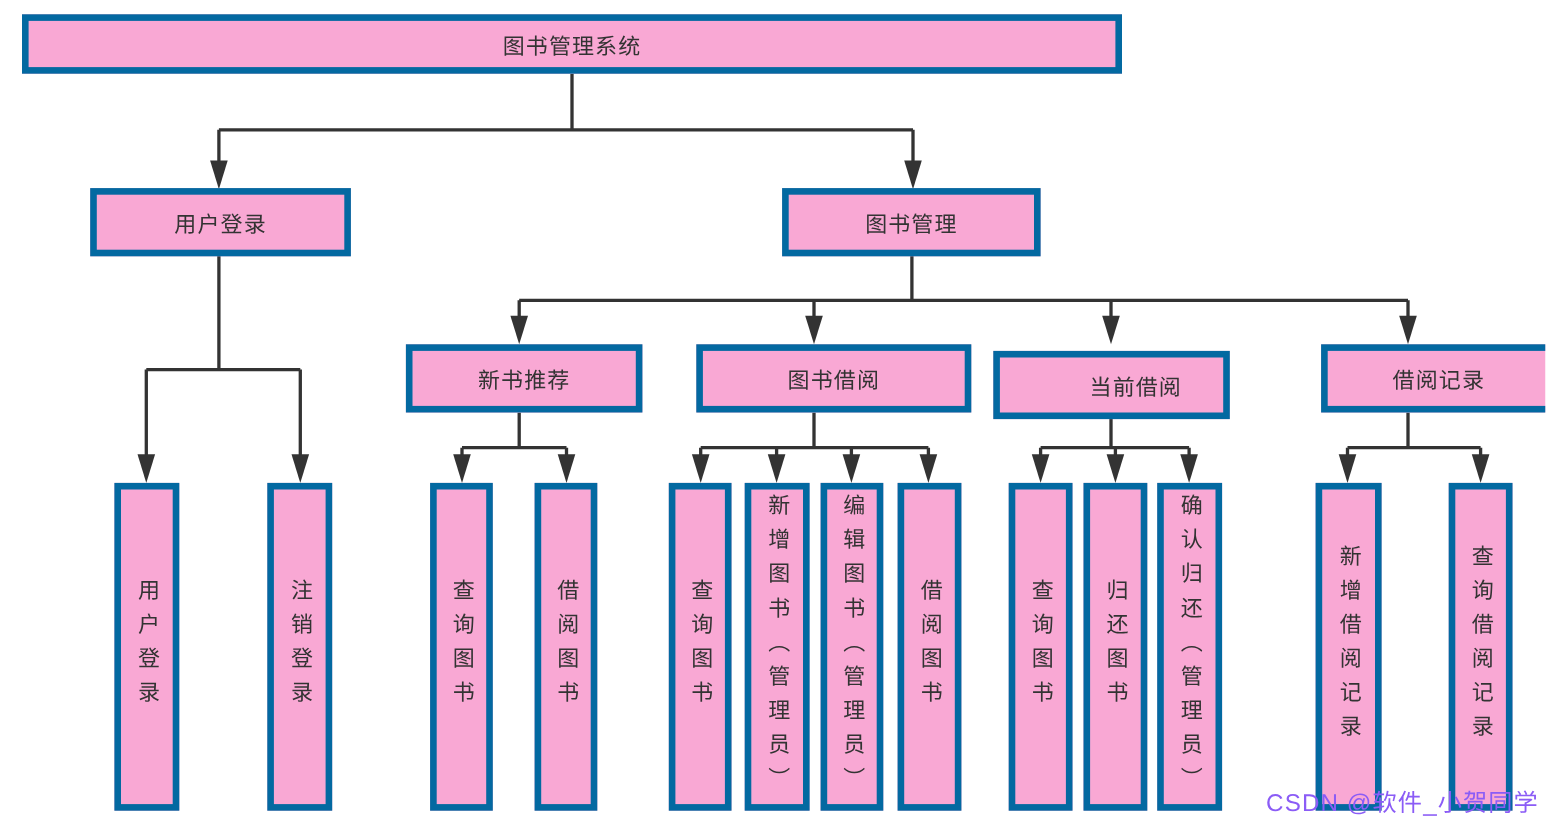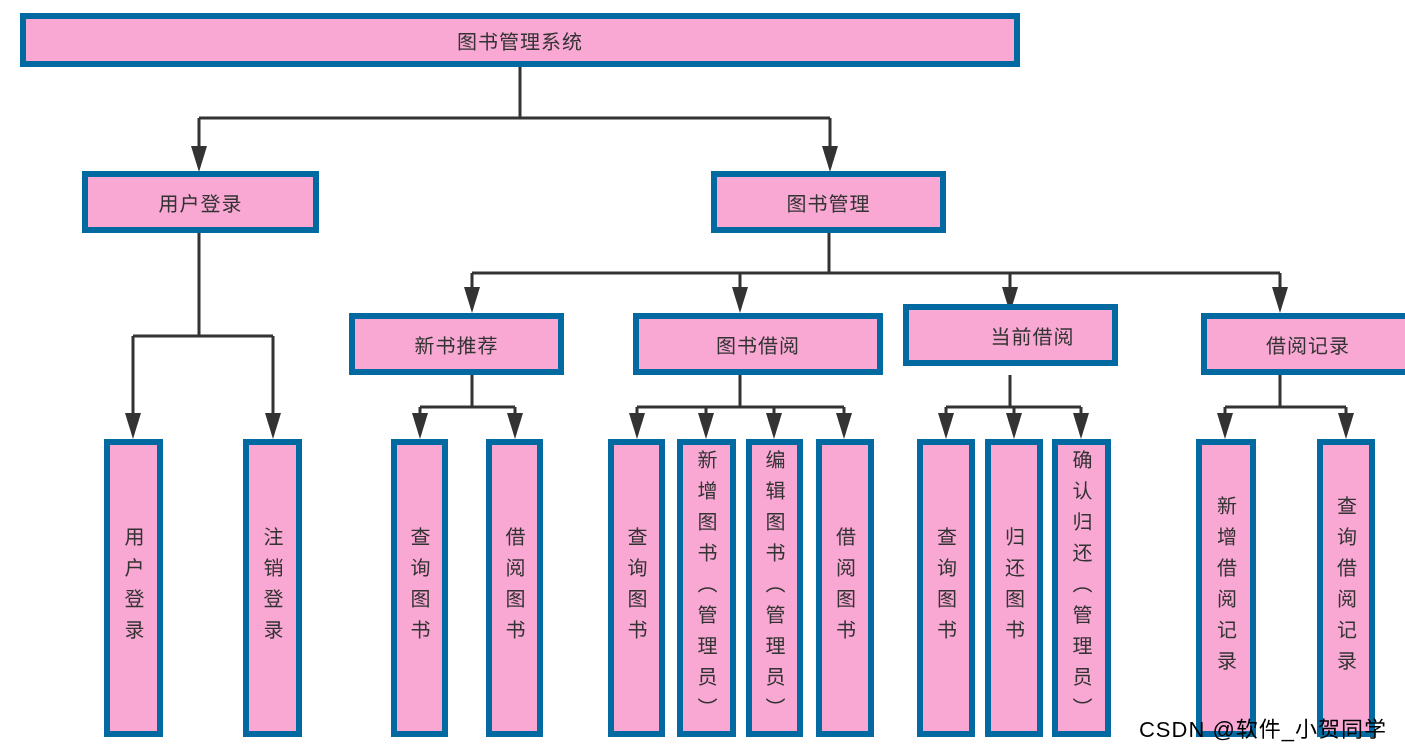--- a/index.html
+++ b/index.html
@@ -23,23 +23,23 @@
   .leaf span{
     writing-mode:vertical-rl;
     text-orientation:mixed;
     font-size:20px;
     letter-spacing:11px;
     color:#333333;
     white-space:nowrap;
   }
   .watermark{
     position:absolute;
-    right:18px;bottom:4px;
+    right:6px;bottom:4px;
     font-size:22px;
-    color:#000000;
+    color:#8b5cf6;
     letter-spacing:1px;
     z-index:5;
   }
 </style>
 </head>
 <body>
 
 <div class="canvas">
 
   <svg class="connectors" viewBox="0 0 1405 747" xmlns="http://www.w3.org/2000/svg">
@@ -79,27 +79,27 @@
     <span>图书管理系统</span>
   </div>
 
   <div class="node hnode" style="left:82px;top:171px;width:237px;height:62px;">
     <span>用户登录</span>
   </div>
   <div class="node hnode" style="left:711px;top:171px;width:235px;height:62px;">
     <span>图书管理</span>
   </div>
 
-  <div class="node hnode" style="left:349px;top:313px;width:215px;height:62px;">
+  <div class="node hnode" style="left:369px;top:313px;width:215px;height:62px;">
     <span>新书推荐</span>
   </div>
   <div class="node hnode" style="left:633px;top:313px;width:250px;height:62px;">
     <span>图书借阅</span>
   </div>
-  <div class="node hnode" style="left:903px;top:304px;width:215px;height:62px;padding-left:44px;">
+  <div class="node hnode" style="left:903px;top:319px;width:215px;height:62px;padding-left:44px;">
     <span>当前借阅</span>
   </div>
   <div class="node hnode" style="left:1173px;top:313px;width:214px;height:62px;margin-left:28px;">
     <span>借阅记录</span>
   </div>
 
   <div class="node leaf" style="left:104px;top:439px;width:59px;height:298px;">
     <span>用户登录</span>
   </div>
   <div class="node leaf" style="left:243px;top:439px;width:59px;height:298px;">

